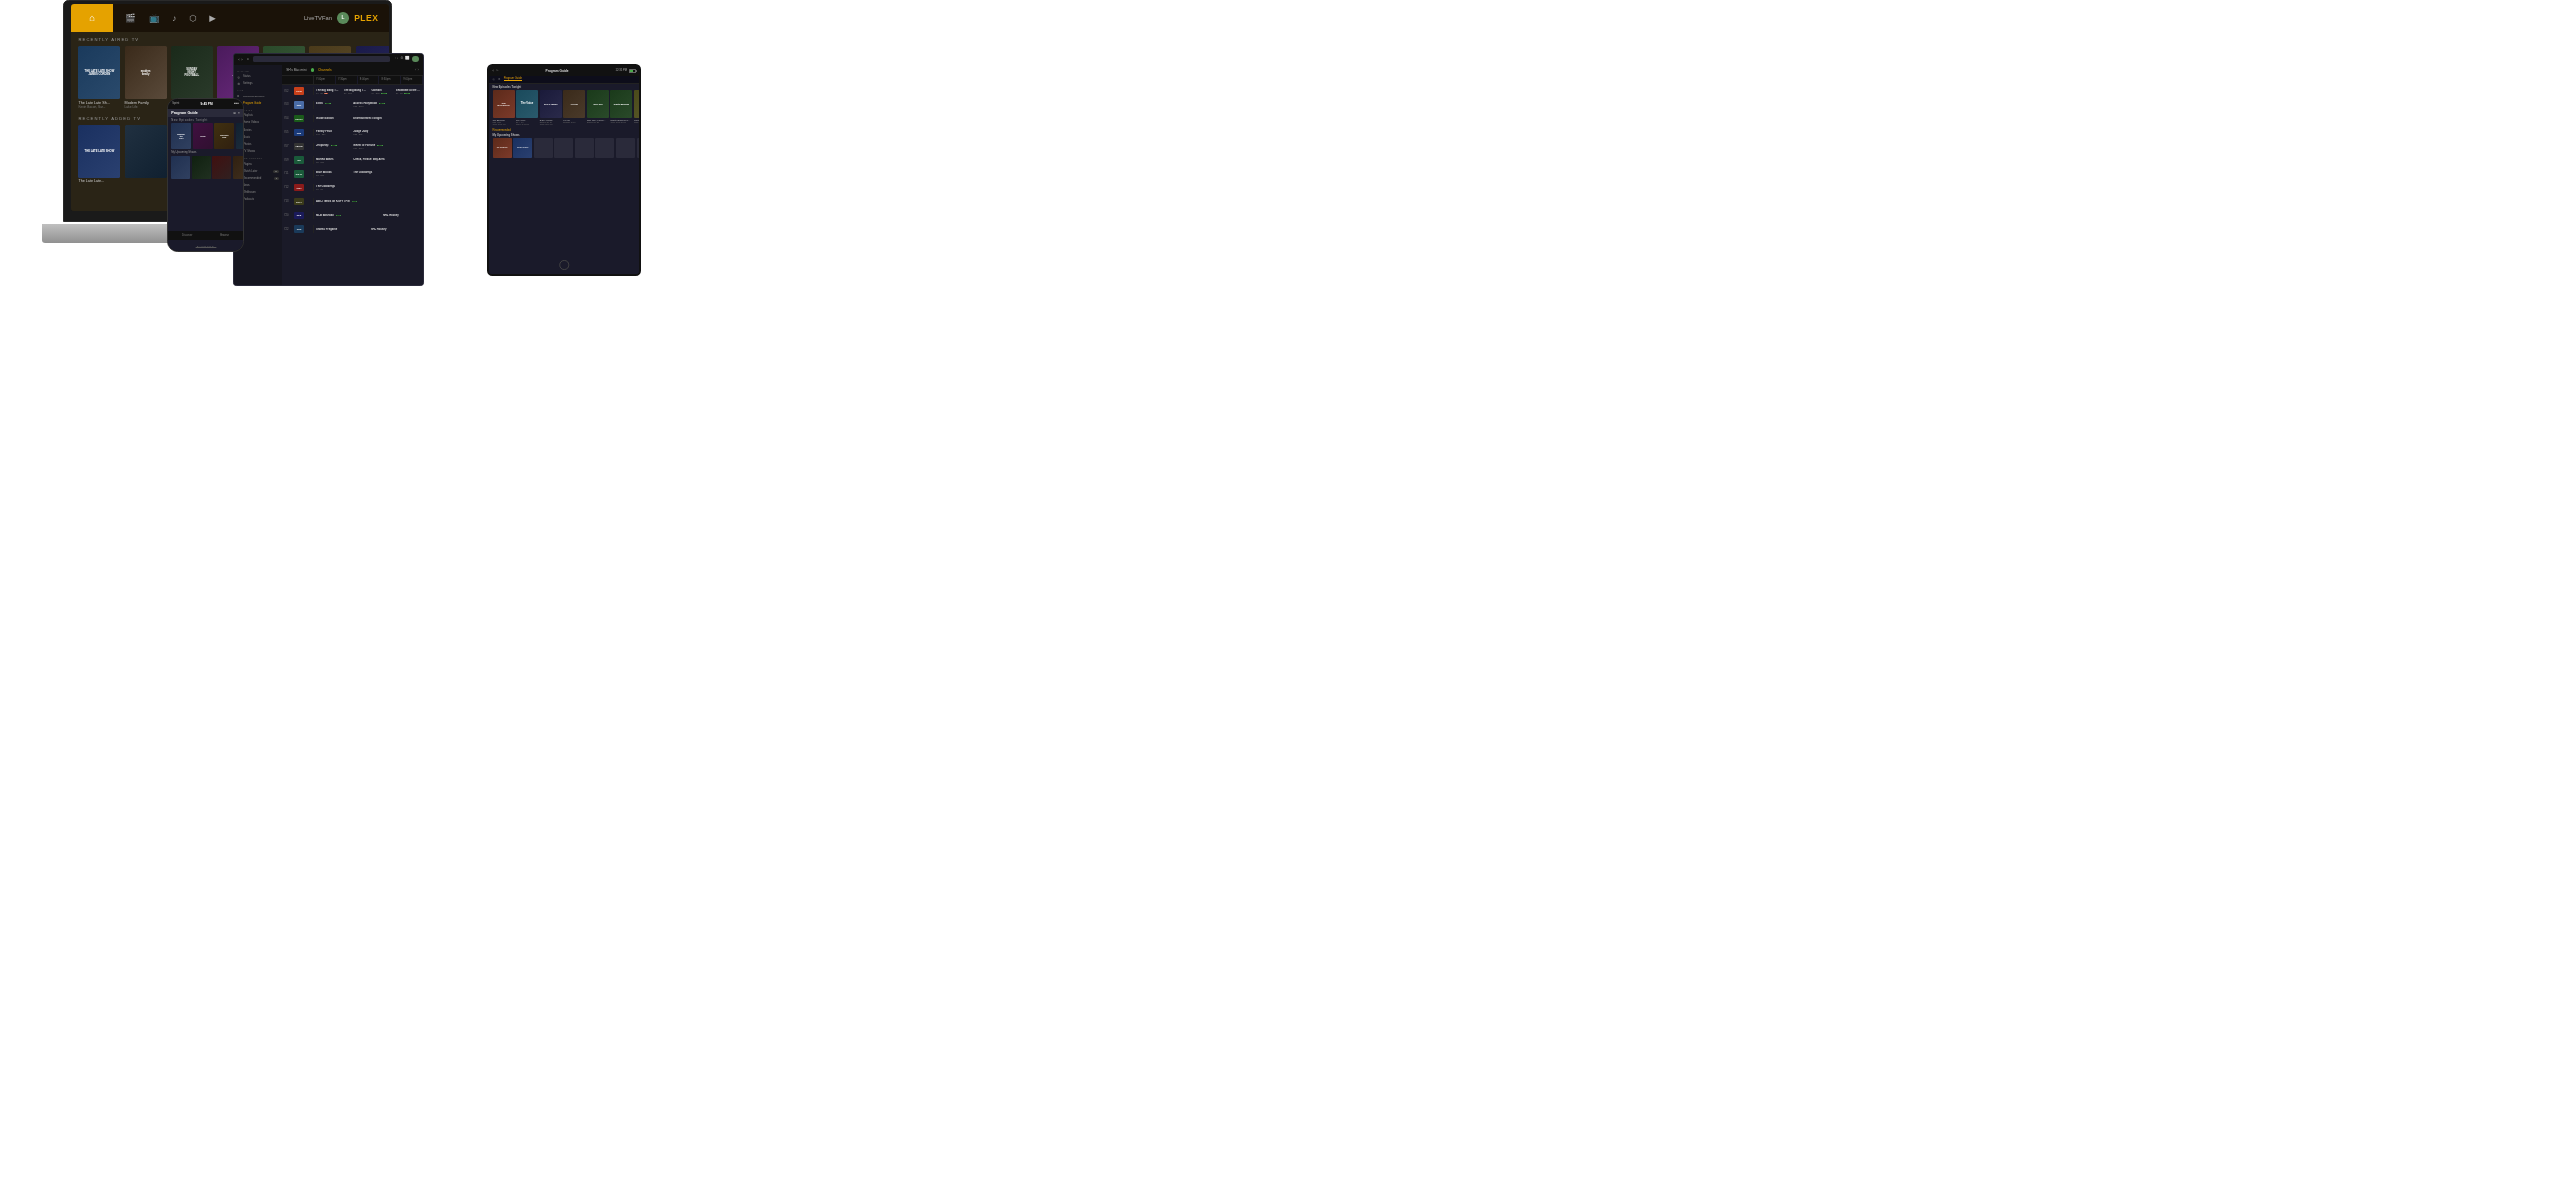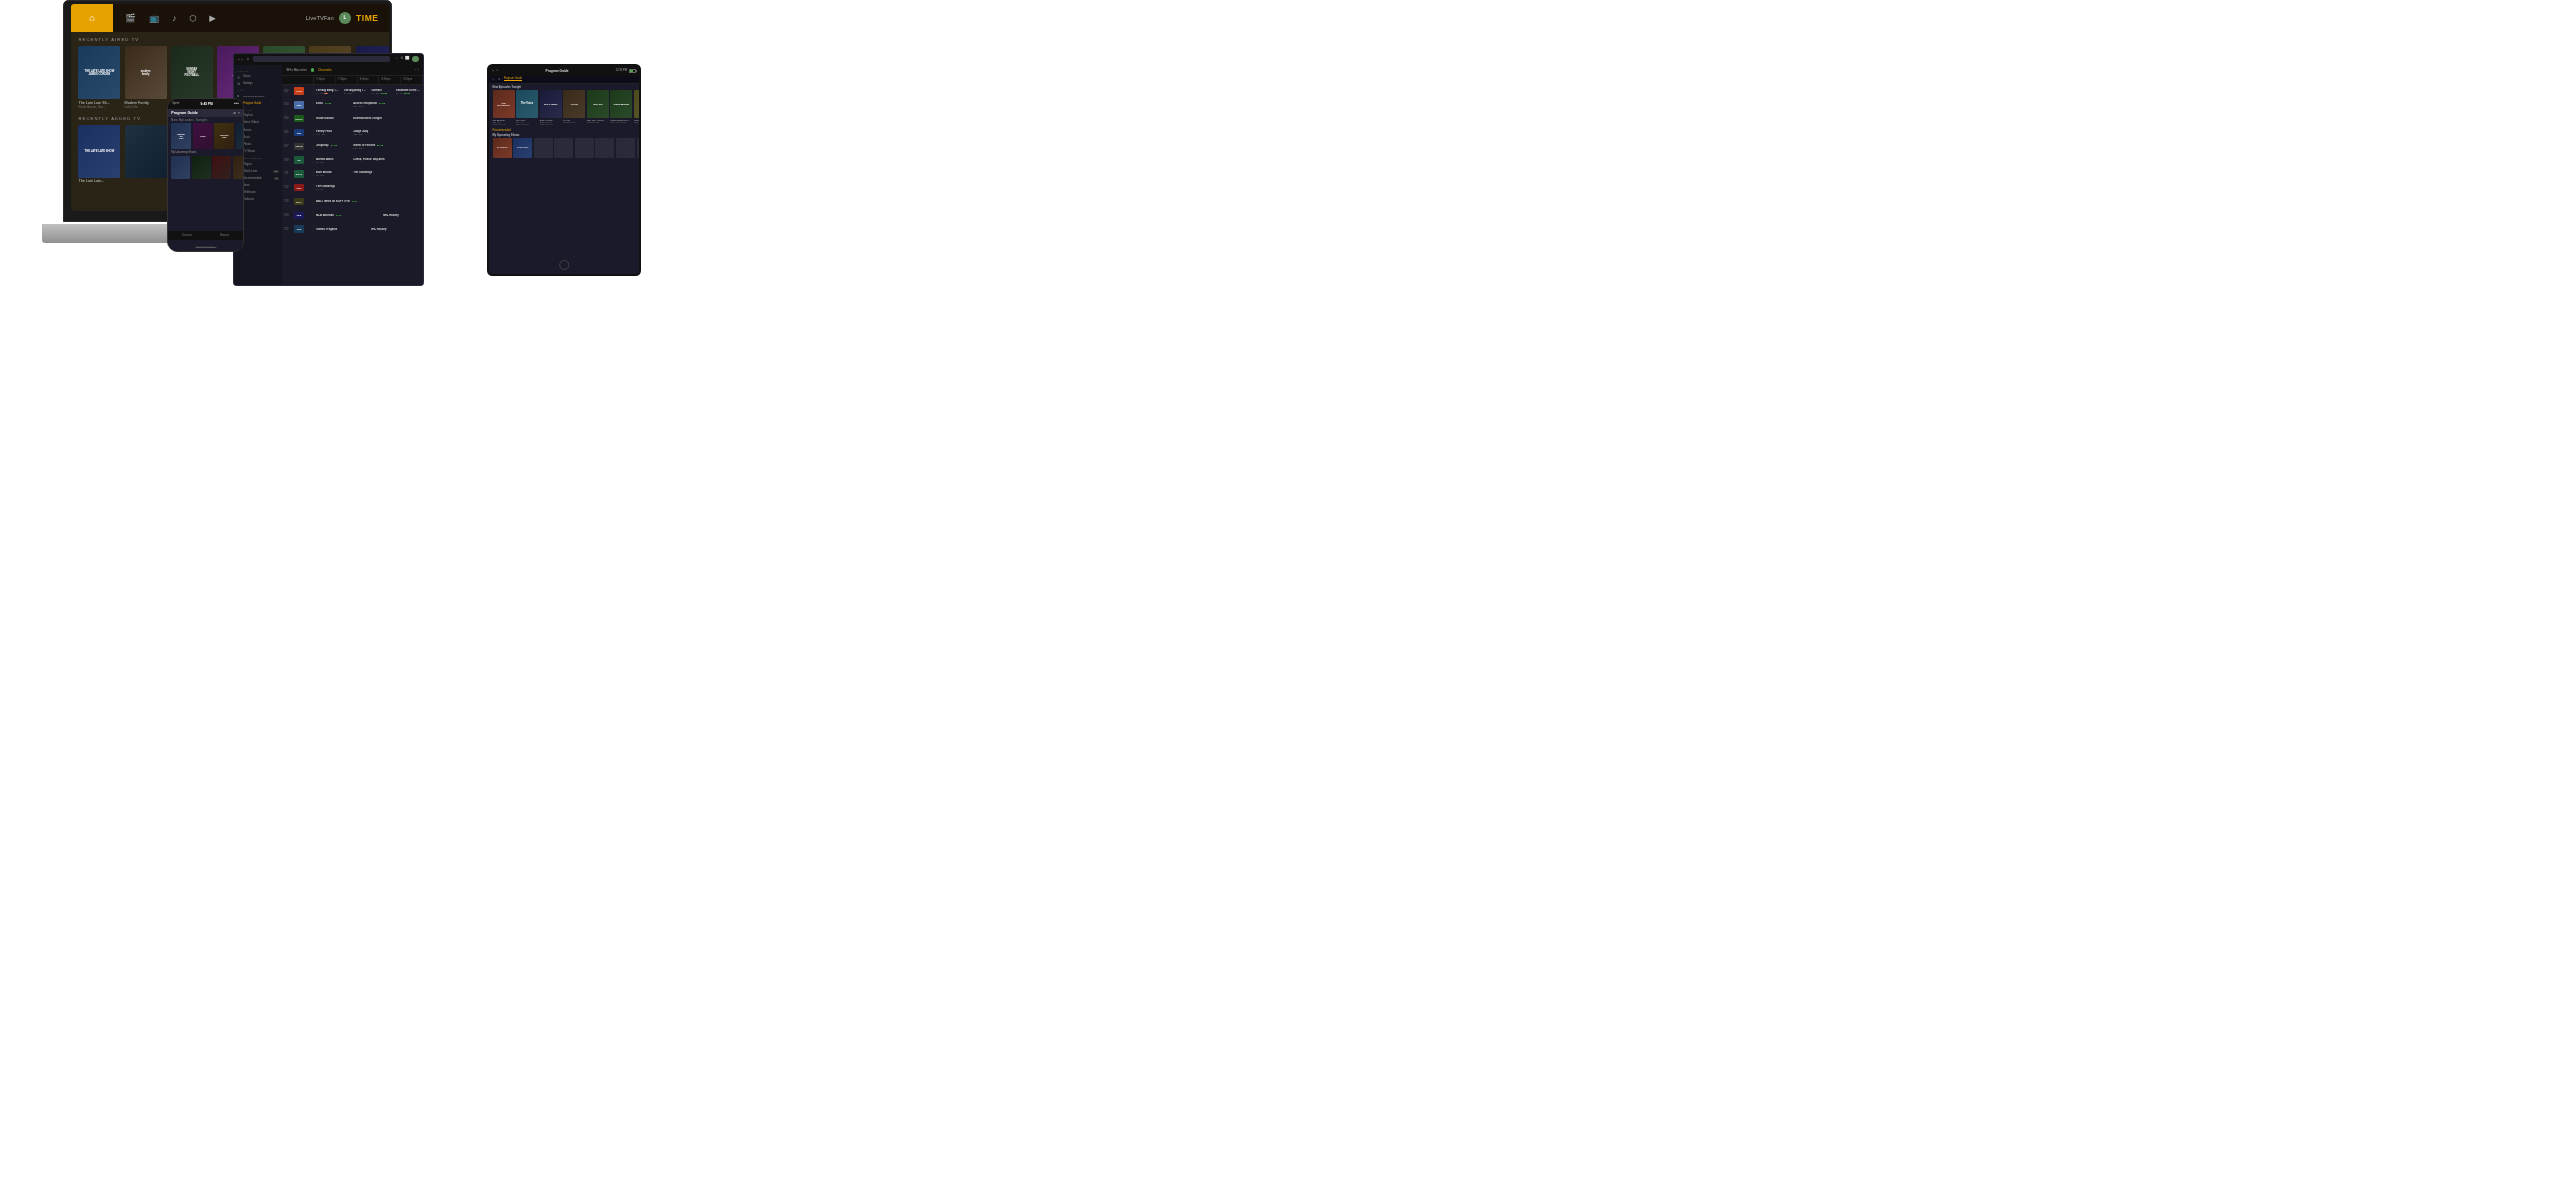--- a/index.html
+++ b/index.html
@@ -700,21 +700,21 @@
         <span class="lp-nav-icon">📺</span>
         <span class="lp-nav-icon">♪</span>
         <span class="lp-nav-icon">⬡</span>
         <span class="lp-nav-icon">▶</span>
       </div>
       <div class="lp-nav-right">
         <span>LiveTVFan</span>
         <div class="lp-avatar">
           <span>L</span>
         </div>
-        <span class="lp-plex">TIME</span>
+        <span class="lp-plex">PLEX</span>
       </div>
     </div>
 
     <div class="lp-content">
 
       <div class="lp-section-title">RECENTLY AIRED TV</div>
       <div class="lp-cards">
         <div class="lp-card">
           <div class="lp-card-img card-late">
             <span style="font-size:2.7px;text-align:center;padding:1.1px;">THE LATE LATE SHOW<br>JAMES CORDEN</span>

